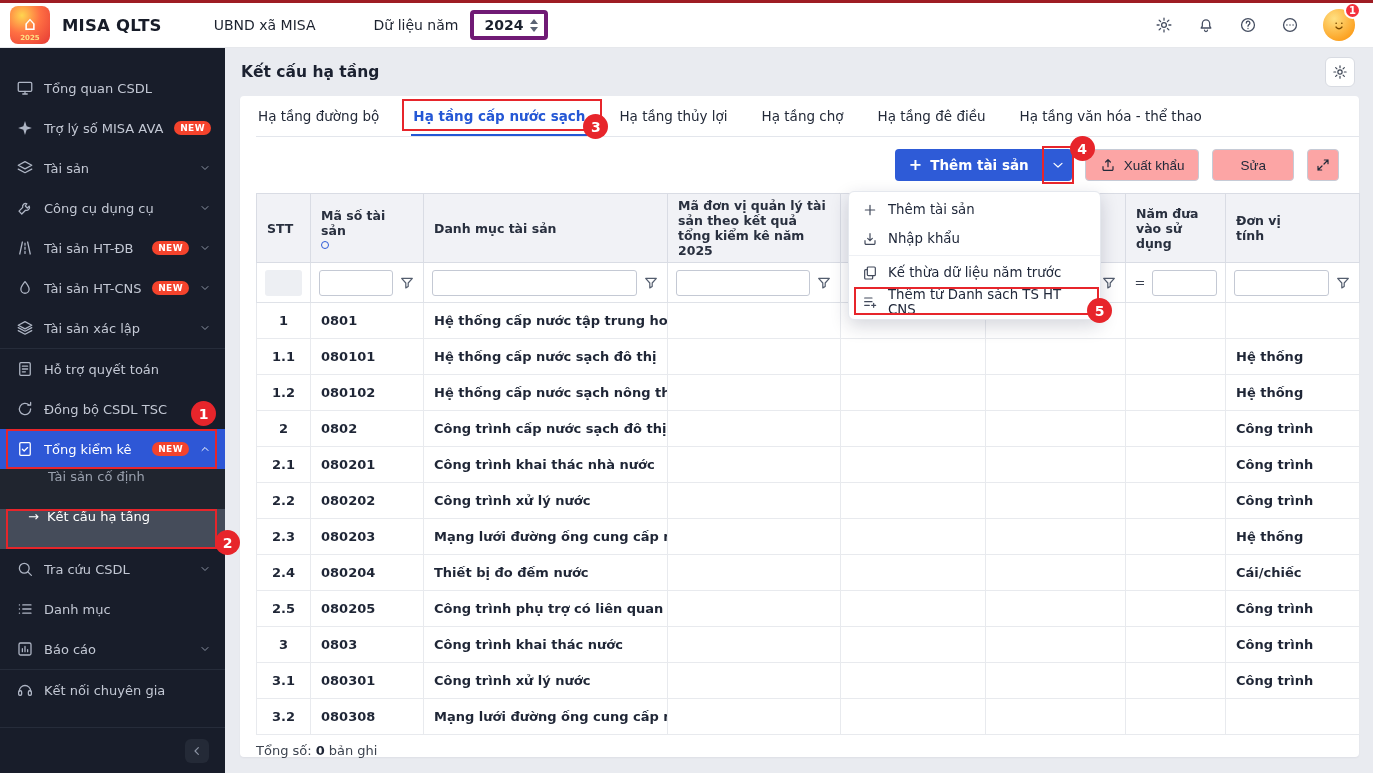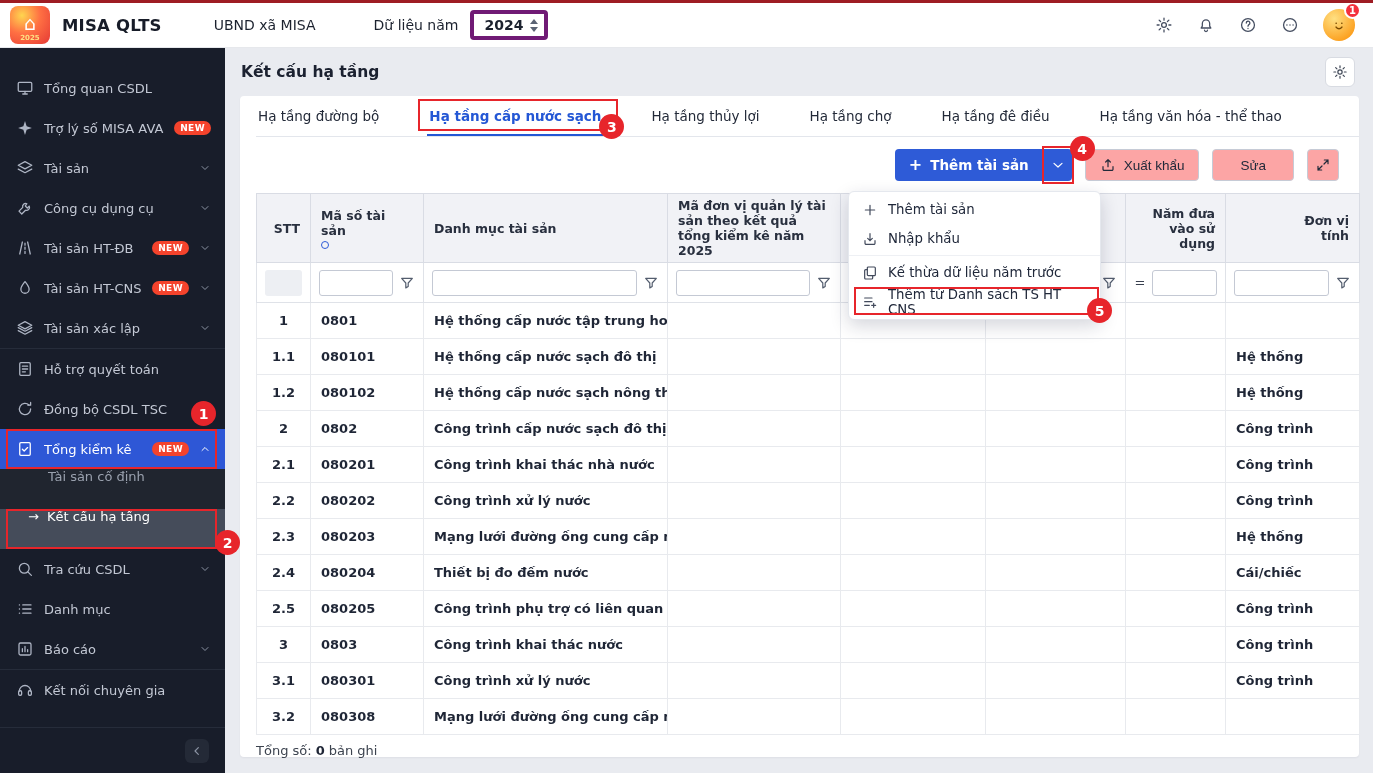--- a/index.html
+++ b/index.html
@@ -61,21 +61,21 @@
   .main { position:absolute; top:48px; left:225px; right:0; bottom:0; background:#e9ebf0; z-index:1; }
   .page-head { height:48px; display:flex; align-items:center; padding:0 18px 0 16px; }
   .page-title { font-size:15.5px; font-weight:bold; color:#1b2130; }
   .head-gear { margin-left:auto; width:30px; height:30px; background:#fff; border:1px solid #d8dbe2; border-radius:6px;
     display:flex; align-items:center; justify-content:center; color:#3f4756; cursor:pointer; }
 
   .card { position:absolute; left:15px; right:14px; top:48px; bottom:16px; background:#fff; border-radius:4px;
     box-shadow:0 1px 2px rgba(16,24,40,.05); padding-left:16px; }
 
   
-  .tabs { height:41px; display:flex; gap:46px; border-bottom:1px solid #e3e6ec; padding-right:11px; }
+  .tabs { height:41px; display:flex; gap:30px; border-bottom:1px solid #e3e6ec; padding-right:11px; }
   .tab { display:flex; align-items:center; font-size:13.5px; color:#232a39; position:relative; cursor:pointer; white-space:nowrap; padding:0 2px; }
   .tab.active { color:#2457d5; font-weight:bold; }
   .tab.active::after { content:""; position:absolute; left:0; right:0; bottom:0; height:2px; background:#2457d5; }
 
   
   .toolbar { height:56px; display:flex; align-items:center; justify-content:flex-end; gap:13px; padding-right:20px; }
   .btn { height:32px; display:inline-flex; align-items:center; gap:8px; padding:0 14px; background:#fca5a5;
     border:1px solid #c6cbd6; border-radius:4px; font-size:13.5px; color:#222a3a; cursor:pointer; }
   .btn-edit { padding:8px 27px; }
   .btn-sq { width:32px; padding:0; justify-content:center; }
@@ -90,21 +90,21 @@
   .menu { position:absolute; left:608px; top:95px; width:253px; background:#fff; border:1px solid #e5e8ee; border-radius:6px;
     box-shadow:0 6px 18px rgba(20,30,60,.18); padding:3px 0; z-index:30; }
   .menu-item { position:relative; height:29px; display:flex; align-items:center; gap:10px; padding:0 13px; font-size:13.3px; color:#20283a; cursor:pointer; }
   .menu-item .mi-ico { color:#424a5c; flex:0 0 16px; display:flex; }
   .menu-divider { height:1px; background:#eef0f4; margin:2px 0; }
 
   
   table.grid { width:1103px; border-collapse:collapse; table-layout:fixed; }
   .grid thead th { background:#f1f2f6; border:1px solid #d9dce4; font-size:12.5px; font-weight:bold; color:#29303f;
     padding:4px 10px; text-align:left; vertical-align:middle; height:64px; }
-  .grid thead th.center { text-align:right; }
+  .grid thead th.center { text-align:left; }
   .grid .unit-head span { display:inline-block; width:56px; }
   .sort-dot { width:8px; height:8px; border:1.5px solid #2e5bd7; border-radius:50%; display:inline-block; margin-top:3px; }
   .grid .frow td { border:1px solid #dfe2e8; background:#fff; padding:6px 8px; height:40px; }
   .f-wrap { display:flex; align-items:center; gap:6px; }
   input.f-input { flex:1; min-width:0; width:100%; height:26px; border:1px solid #c4c9d4; border-radius:3px; outline:none; padding:0 6px;
     font:12px "DejaVu Sans", sans-serif; color:#222; background:#fff; }
   .funnel { color:#535d6e; flex:0 0 16px; cursor:pointer; }
   .f-blank { height:26px; background:#edeff3; border-radius:3px; }
   .f-eq { font-size:13px; color:#3a4150; flex:0 0 12px; text-align:center; }
   .grid tbody td { border:1px solid #e8eaee; height:36px; padding:0 10px; font-size:13px; font-weight:bold; color:#1f2636;

